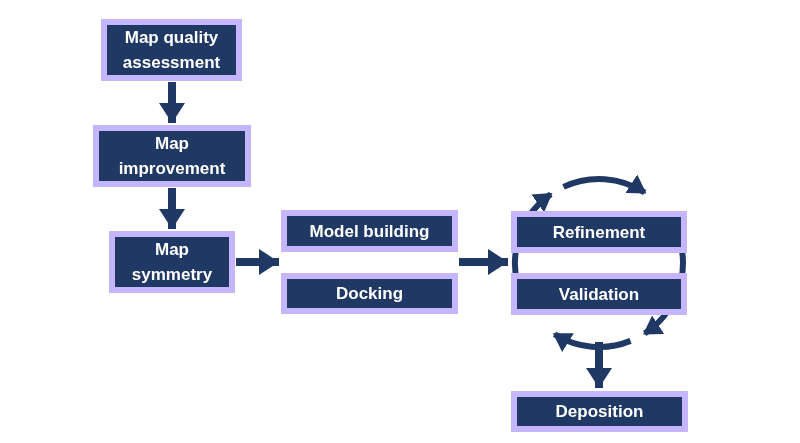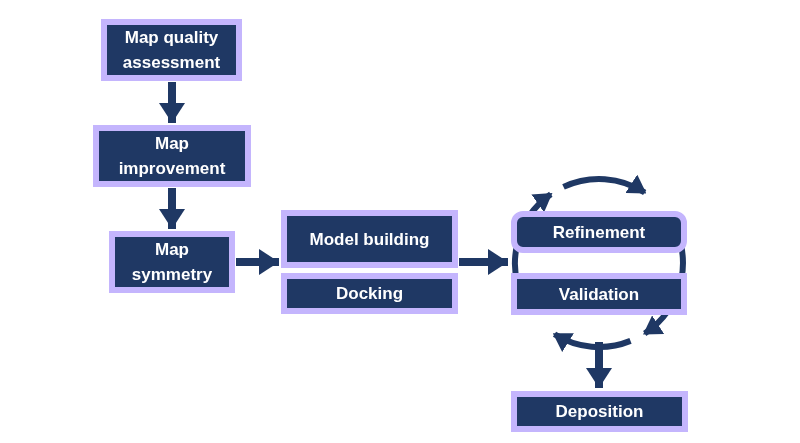--- a/index.html
+++ b/index.html
@@ -54,23 +54,23 @@
 
   <div class="node" style="left:101px; top:19px;  width:141px; height:62px;">Map quality
 assessment</div>
 
   <div class="node" style="left:93px;  top:125px; width:158px; height:62px;">Map
 improvement</div>
 
   <div class="node" style="left:109px; top:231px; width:126px; height:62px;">Map
 symmetry</div>
 
-  <div class="node" style="left:281px; top:210px; width:177px; height:58px;">Model building</div>
+  <div class="node" style="left:281px; top:210px; width:177px; height:42px;">Model building</div>
 
   <div class="node" style="left:281px; top:273px; width:177px; height:41px;">Docking</div>
 
-  <div class="node" style="left:511px; top:211px; width:176px; height:42px;border-radius:12px;">Refinement</div>
+  <div class="node" style="left:511px; top:211px; width:176px; height:42px;">Refinement</div>
 
   <div class="node" style="left:511px; top:391px; width:177px; height:41px;">Deposition</div>
 
   <div class="node" style="left:511px; top:273px; width:176px; height:42px;">Validation</div>
 
 </div>
 
 </body></html>

